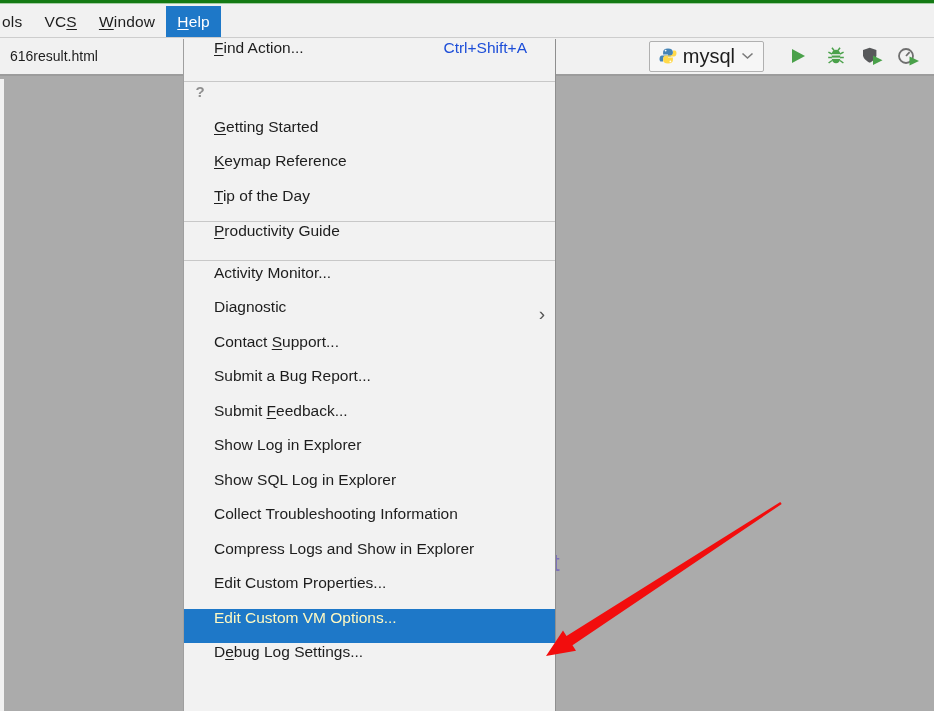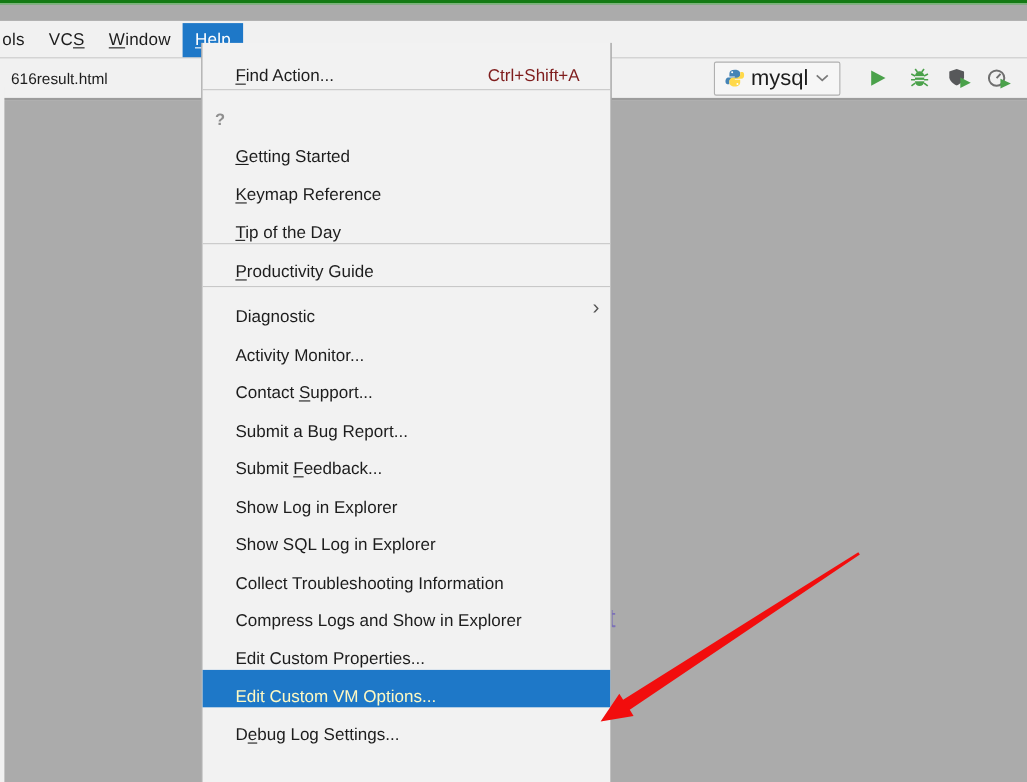--- a/index.html
+++ b/index.html
@@ -7,21 +7,21 @@
   body {
     font-family:"Liberation Sans", sans-serif;
     background:#ababab;
     position:relative;
     color:#1d1d1d;
   }
   
   .top-green-bar { height:4px; background:#147a14; border-bottom:1px solid #a5cda5; }
   .menubar {
     height:34px; background:#f1f1f1; border-bottom:1px solid #cdcdcd;
-    display:flex; align-items:flex-end; font-size:15.5px; letter-spacing:.2px;margin-top:15px;
+    display:flex; align-items:flex-end; font-size:15.5px; letter-spacing:.2px;
   }
   .mb-item {
     height:31px; display:flex; align-items:center; padding:0 11px; cursor:default;
     white-space:nowrap;
   }
   .mb-item:first-child { margin-left:-9px; }
   .mb-item.active { background:#1e78c8; color:#fff; }
   
   .tab-row {
     height:38px; background:#f1f1f1; border-bottom:2px solid #9c9c9c;
@@ -46,31 +46,31 @@
   .bg-text-fragment {
     position:absolute; left:553px; top:549px; font-size:24px; color:#7c71b8; z-index:1;
   }
   
   .menu-popup {
     position:absolute; left:183px; top:39px; width:373px; height:672px;
     background:#f2f2f2; border-left:1px solid #9f9f9f; border-right:1px solid #8f8f8f;
     z-index:5; overflow:hidden; font-size:15.5px;
   }
   .mi {
-    height:34.5px; display:flex; align-items:flex-end;
+    height:34.5px; display:flex; align-items:flex-start;
     padding:0 28px 0 30px; position:relative; white-space:nowrap; cursor:default;
   }
   .mi.tall { height:40px; }
   .mi.selected { background:#1e78c8; color:#fef9c3; }
   .mi-icon {
     position:absolute; left:8px; width:16px; text-align:center;
     color:#8f8f8f; font-weight:bold; font-size:15px;
   }
   .mi-label { flex:1; }
-  .mi-shortcut { color:#7f1d1d; margin-left:40px; }
+  .mi-shortcut { color:#1d4ed8; margin-left:40px; }
   .mi-sub { position:absolute; right:10px; color:#555; font-size:19px; line-height:1; top:6px; }
   .msep { height:1px; background:#c8c8c8; }
   .msep.s1 { margin:1.5px 0; }
   .msep.s2 { margin:0; }
   .msep.s3 { margin:3px 0; }
   u { text-underline-offset:2px; }
   
   .arrow-overlay {
     position:absolute; left:0; top:0; width:934px; height:711px;
     z-index:9; pointer-events:none;
@@ -177,25 +177,25 @@
     </div>
     <div class="mi">
       <span class="mi-label"><u>T</u>ip of the Day</span>
     </div>
     <div class="msep s2"></div>
     <div class="mi">
       <span class="mi-label"><u>P</u>roductivity Guide</span>
     </div>
     <div class="msep s3"></div>
     <div class="mi">
+      <span class="mi-label">Activity Monitor...</span>
+    </div>
+    <div class="mi">
       <span class="mi-label">Diagnostic</span>
       <span class="mi-sub">›</span>
-    </div>
-    <div class="mi">
-      <span class="mi-label">Activity Monitor...</span>
     </div>
     <div class="mi">
       <span class="mi-label">Contact <u>S</u>upport...</span>
     </div>
     <div class="mi">
       <span class="mi-label">Submit a Bug Report...</span>
     </div>
     <div class="mi">
       <span class="mi-label">Submit <u>F</u>eedback...</span>
     </div>

